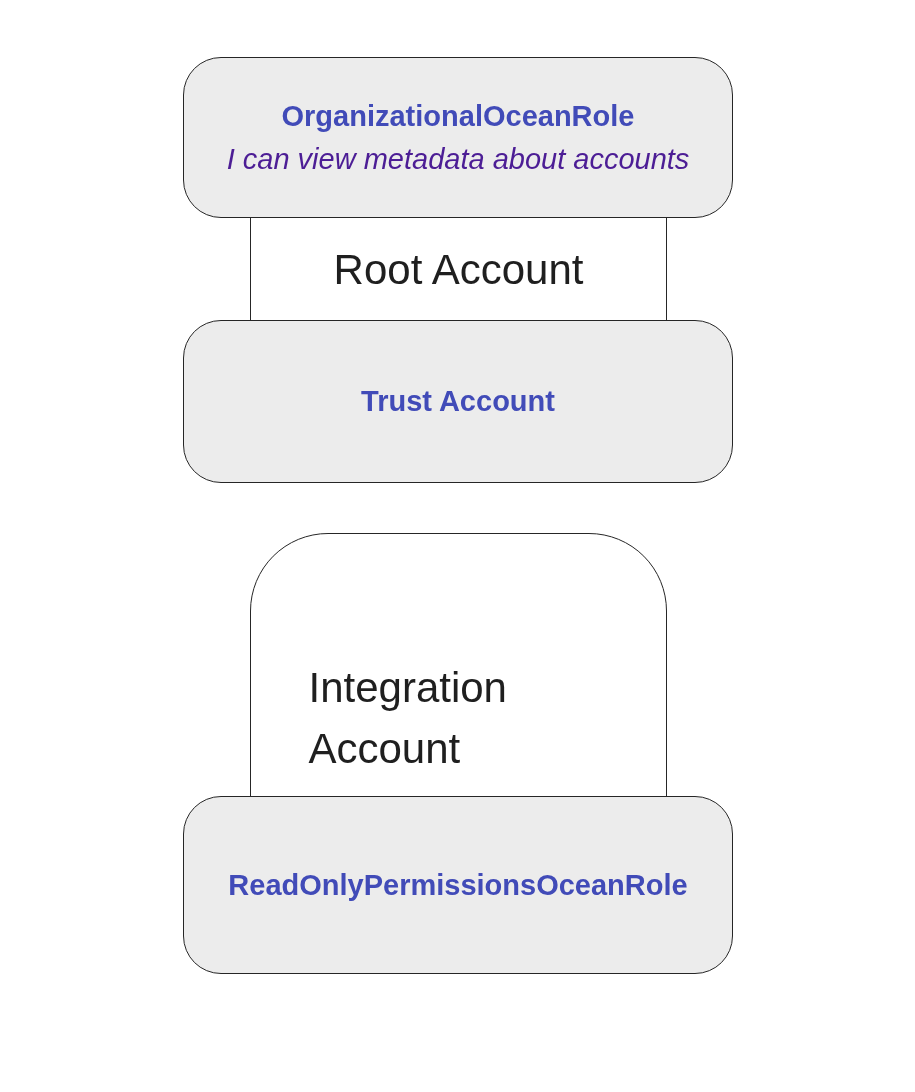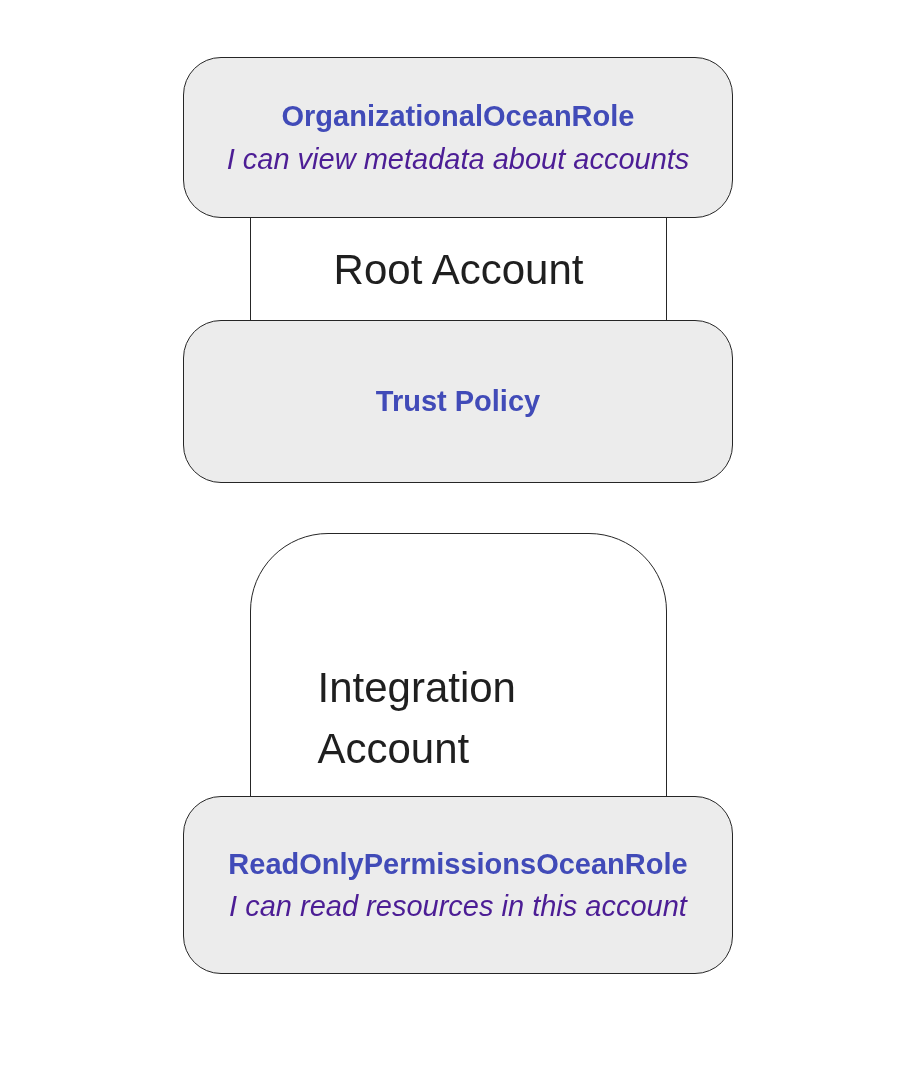--- a/index.html
+++ b/index.html
@@ -42,21 +42,21 @@
     border-radius: 78px 78px 40px 40px;
   }
   .account-label {
     color: #1f1f1f;
     font-size: 42px;
     line-height: 1.45;
     white-space: nowrap;
   }
   .integration-label {
     position: absolute;
-    left: 9px;
+    left: 0;
     top: 124px;
     width: 100%;
     white-space: normal;
   }
   .integration-label .wrap {
     margin: 0 auto;
     width: 300px;
   }
 
   
@@ -109,21 +109,20 @@
       <div class="wrap">Integration Account</div>
     </div>
   </div>
 
   <div class="role-node node-top">
     <div class="role-title">OrganizationalOceanRole</div>
     <div class="role-desc">I can view metadata about accounts</div>
   </div>
 
   <div class="role-node node-middle">
-    <div class="role-title">Trust Policy</div>
+    <div class="role-title">Trust Account</div>
   </div>
 
   <div class="role-node node-bottom">
     <div class="role-title">ReadOnlyPermissionsOceanRole</div>
-    <div class="role-desc">I can read resources in this account</div>
   </div>
 
 </div>
 
 </body></html>

